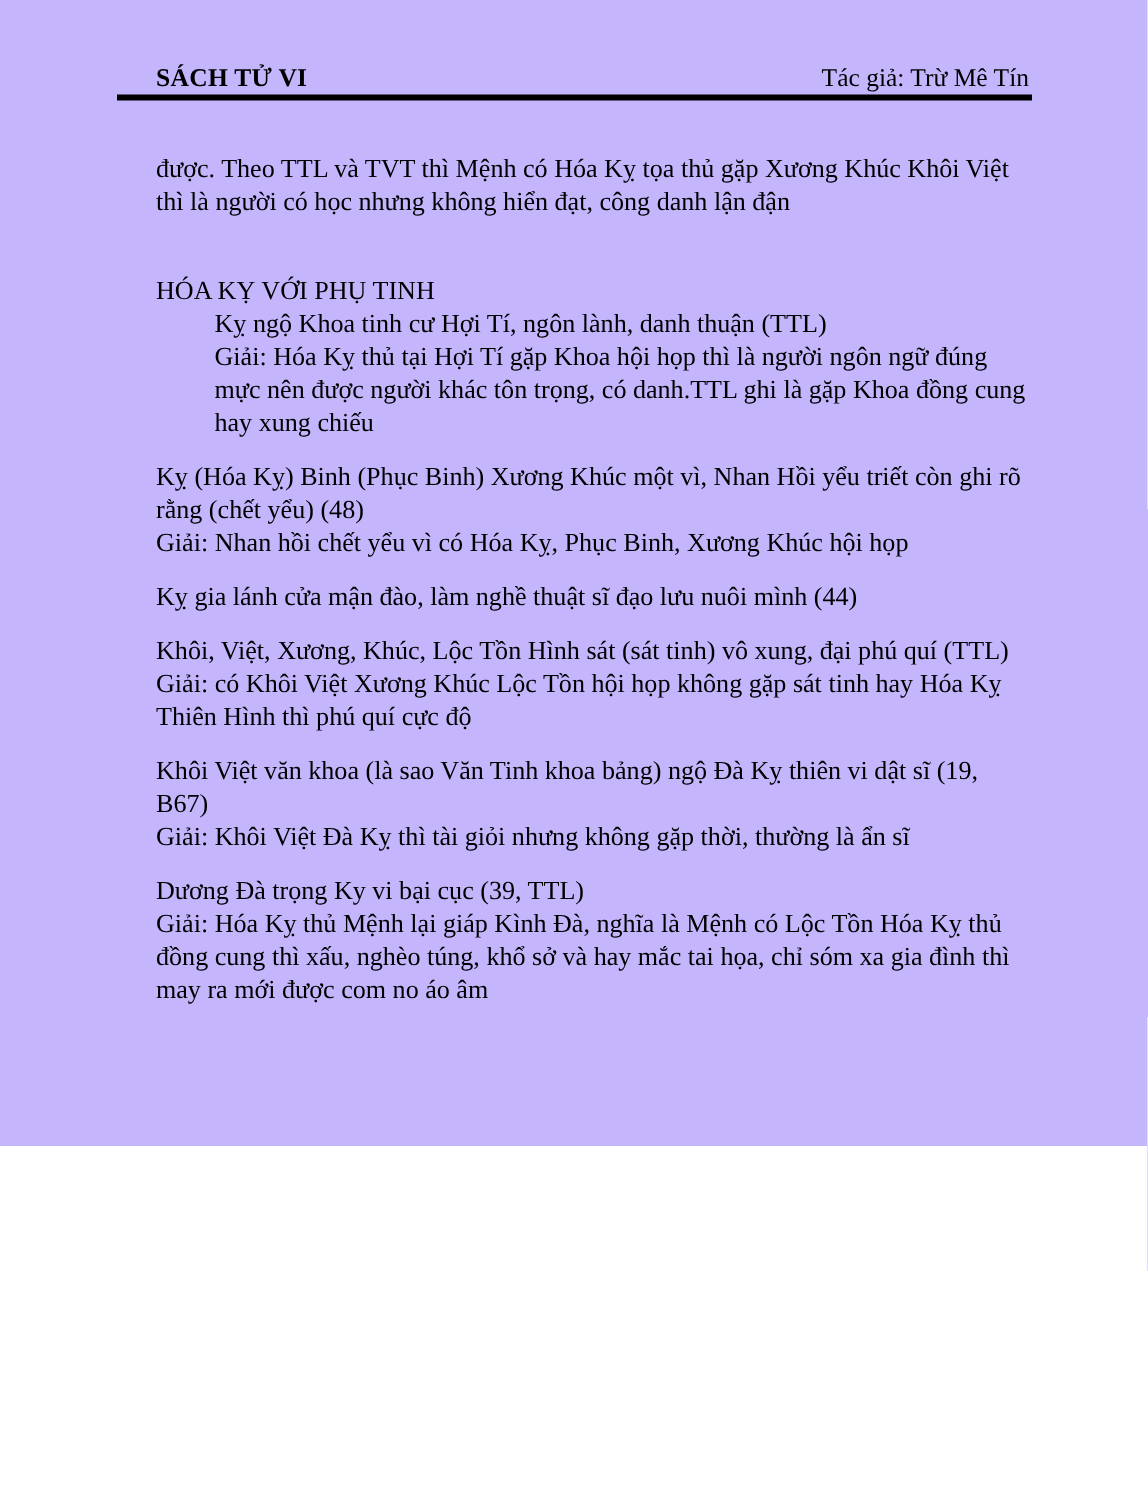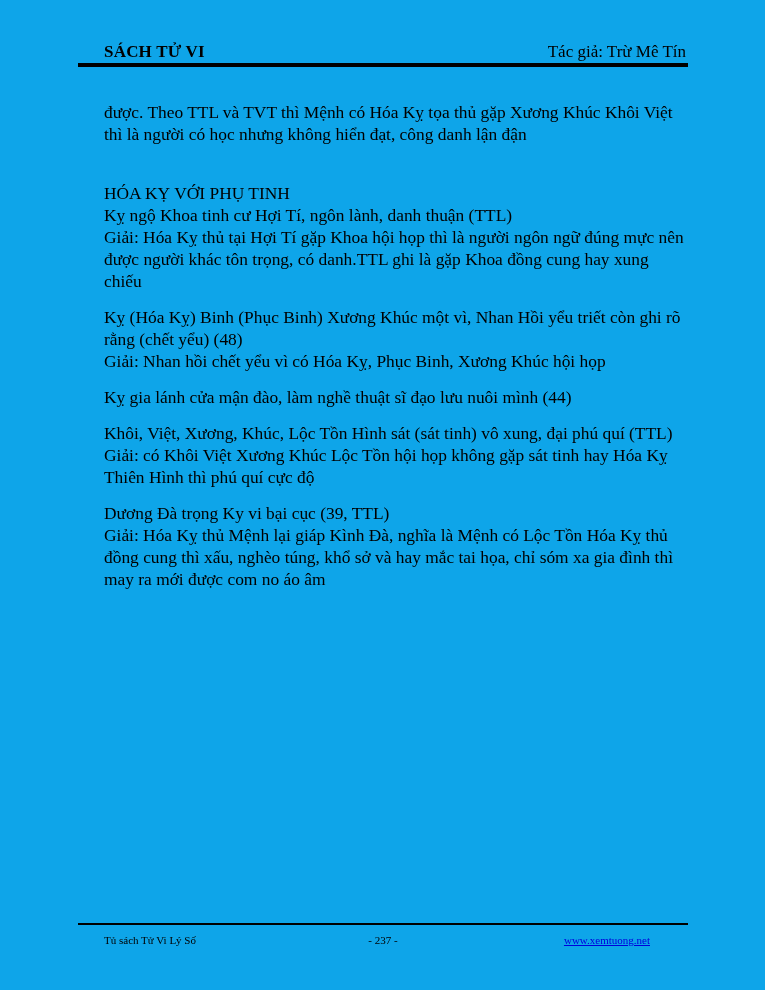--- a/index.html
+++ b/index.html
@@ -3,22 +3,22 @@
 <meta charset="utf-8">
 <style>
   html, body {
     margin: 0;
     padding: 0;
     background: #ffffff;
   }
   .page {
     position: relative;
     width: 765px;
-    height: 990px;
-    background: #0ea5e9;
+    height: 764px;
+    background: #c4b5fd;
     color: #000000;
     font-family: "Liberation Serif", "DejaVu Serif", serif;
     overflow: hidden;
   }
 
   
   .header-text {
     position: absolute;
     top: 42px;
     left: 104px;
@@ -46,21 +46,21 @@
     top: 101px;
     left: 104px;
     width: 584px;
     font-size: 17.4px;
     line-height: 22px;
     text-align: left;
   }
   .intro { margin: 0 0 37px 0; }
   .section-title { margin: 0; }
   .entry { margin: 14px 0 0 0; }
-  .entry.first { margin-top: 0; }
+  .entry.first { margin-top: 0; margin-left: 39px; }
   .verse, .explanation { margin: 0; }
 
   
   .footer-rule {
     position: absolute;
     top: 923px;
     left: 78px;
     width: 610px;
     height: 2px;
     background: #000000;
@@ -126,20 +126,24 @@
     <div class="entry">
       <p class="verse">Kỵ gia lánh cửa mận đào, làm nghề thuật sĩ đạo lưu nuôi mình (44)</p>
     </div>
 
     <div class="entry">
       <p class="verse">Khôi, Việt, Xương, Khúc, Lộc Tồn Hình sát (sát tinh) vô xung, đại phú quí (TTL)</p>
       <p class="explanation">Giải: có Khôi Việt Xương Khúc Lộc Tồn hội họp không gặp sát tinh hay Hóa Kỵ Thiên Hình thì phú quí cực độ</p>
     </div>
 
 
+    <div class="entry">
+      <p class="verse">Khôi Việt văn khoa (là sao Văn Tinh khoa bảng) ngộ Đà Kỵ thiên vi dật sĩ (19, B67)</p>
+      <p class="explanation">Giải: Khôi Việt Đà Kỵ thì tài giỏi nhưng không gặp thời, thường là ẩn sĩ</p>
+    </div>
 
     <div class="entry">
       <p class="verse">Dương Đà trọng Ky vi bại cục (39, TTL)</p>
       <p class="explanation">Giải: Hóa Kỵ thủ Mệnh lại giáp Kình Đà, nghĩa là Mệnh có Lộc Tồn Hóa Kỵ thủ đồng cung thì xấu, nghèo túng, khổ sở và hay mắc tai họa, chỉ sóm xa gia đình thì may ra mới được com no áo âm</p>
     </div>
 
   </div>
 
   <div class="footer-rule"></div>
   <div class="footer-text">

